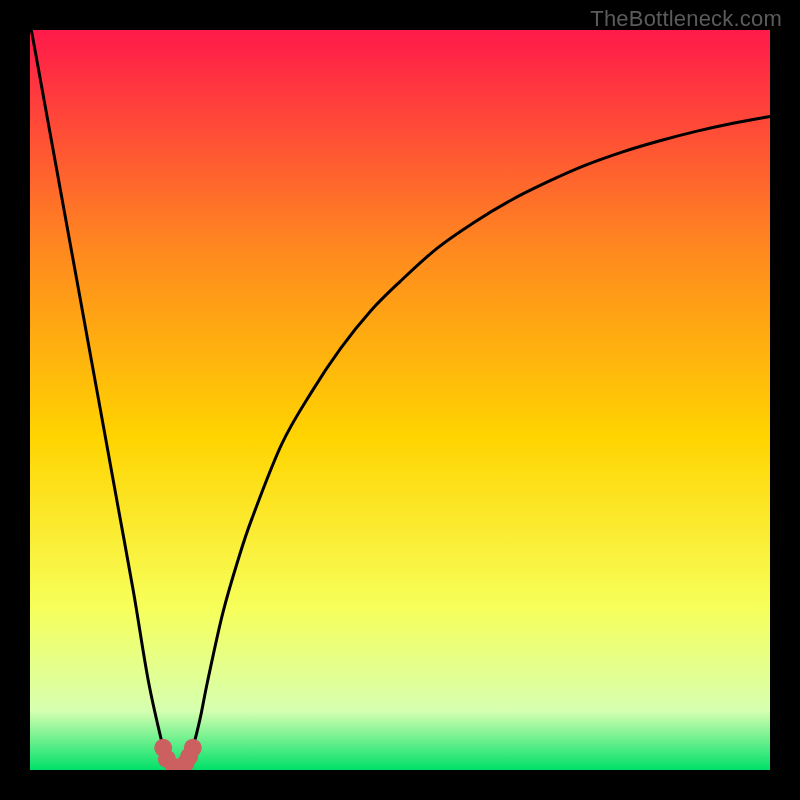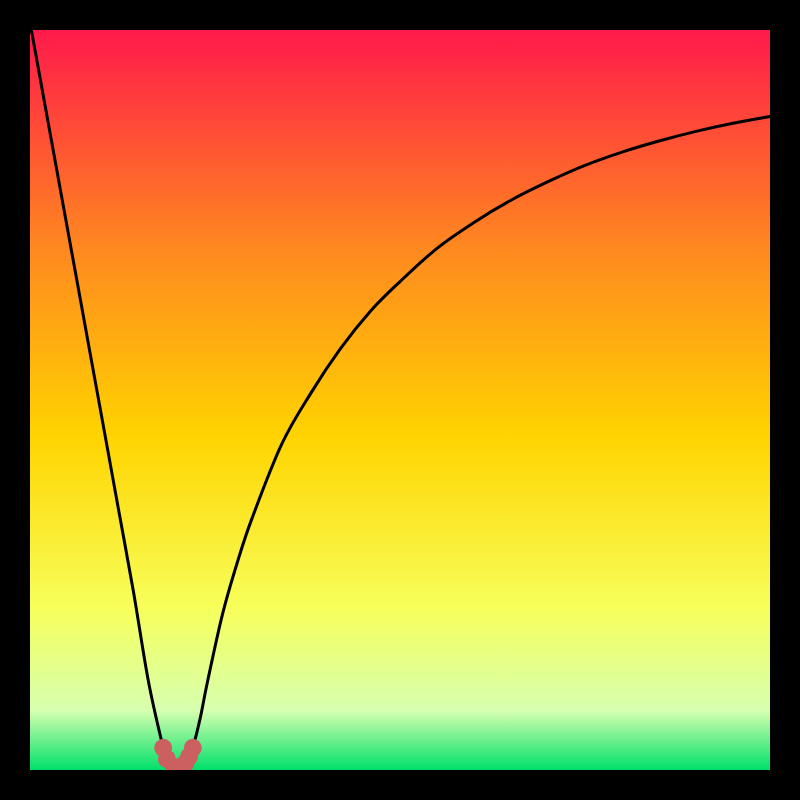--- a/index.html
+++ b/index.html
@@ -29,20 +29,21 @@
   svg.chart {
     position: absolute;
     top: 0;
     left: 0;
   }
 </style>
 </head>
 <body>
 
 <div class="chart-container">
+  <div class="watermark">TheBottleneck.com</div>
   <svg class="chart" width="800" height="800" viewBox="0 0 800 800">
     <defs>
       <linearGradient id="bg-grad" x1="0" y1="0" x2="0" y2="1">
         <stop id="g0" offset="0%" stop-color="#ff1a4a"></stop>
         <stop id="g1" offset="30%" stop-color="#ff8a1f"></stop>
         <stop id="g2" offset="55%" stop-color="#ffd400"></stop>
         <stop id="g3" offset="78%" stop-color="#f7ff5a"></stop>
         <stop id="g4" offset="92%" stop-color="#d6ffb0"></stop>
         <stop id="g5" offset="100%" stop-color="#00e06a"></stop>
       </linearGradient>

